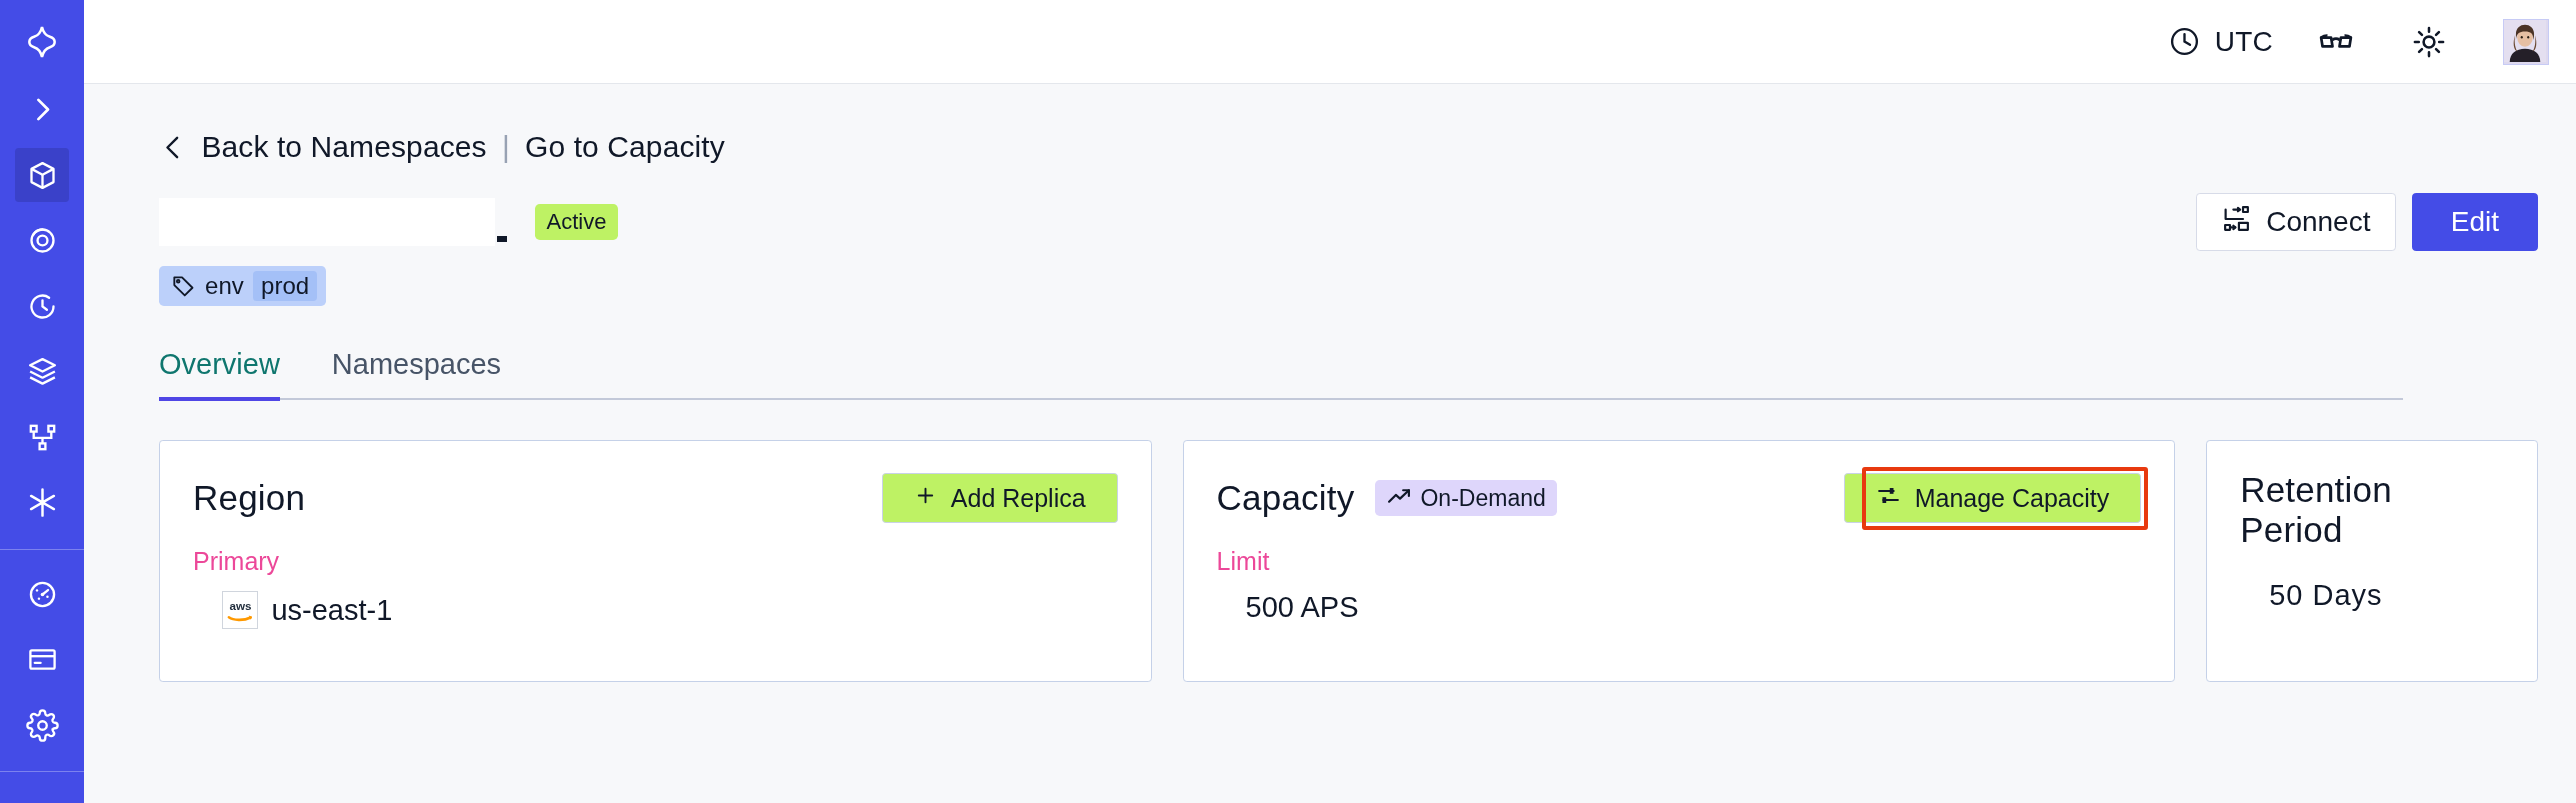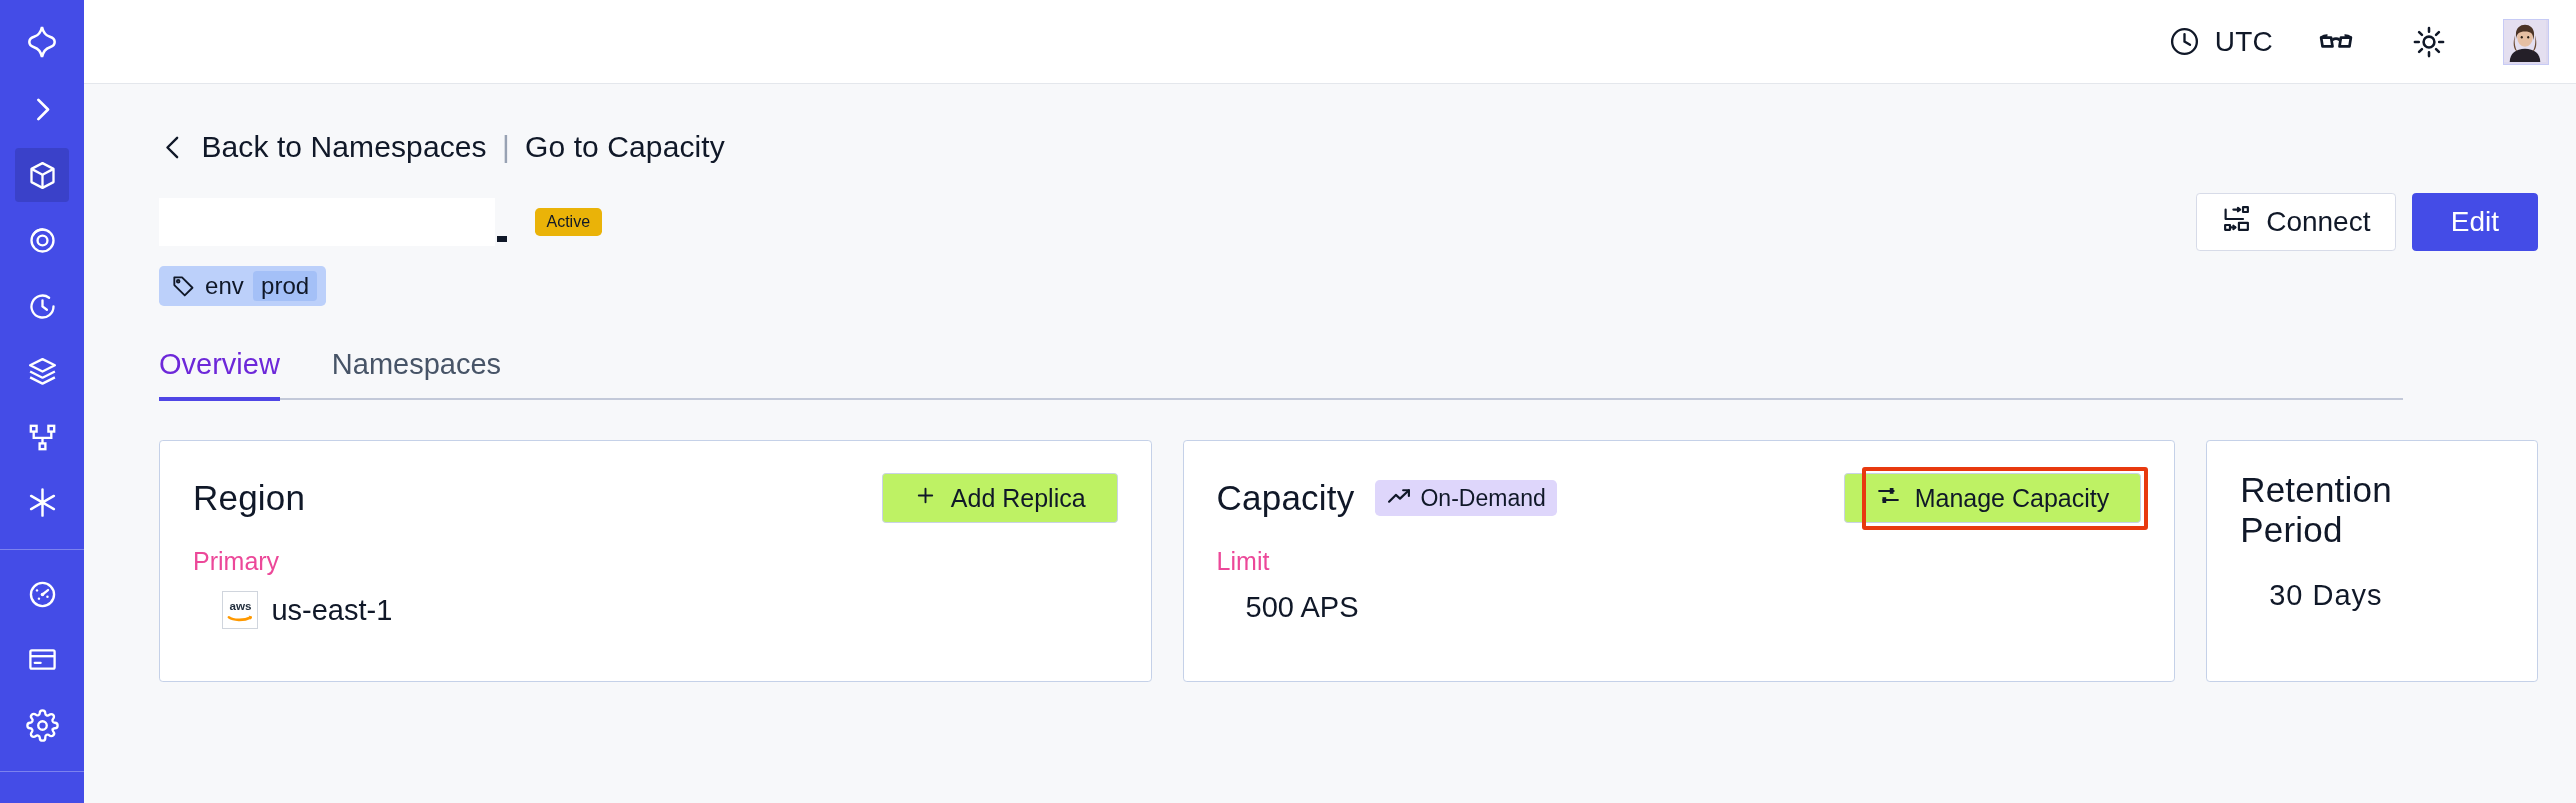--- a/index.html
+++ b/index.html
@@ -79,22 +79,22 @@
     width: 336px; height: 48px;
     background: #ffffff;
   }
   .ns-name::after {
     content: ""; position: absolute;
     right: -11.5px; bottom: 3.8px;
     width: 9.6px; height: 6.7px; background: #101828;
   }
   .badge-active {
     margin-left: 40px;
-    background: #eab308; color: #101828;
-    font-size: 16px;
+    background: #bef264; color: #101828;
+    font-size: 22px;
     padding: 4.8px 11.5px;
     border-radius: 4.8px;
   }
   .title-actions { margin-left: auto; display: flex; align-items: center; gap: 15.3px; }
   .btn {
     display: inline-flex; align-items: center; justify-content: center; gap: 15.3px;
     font-size: 28px; cursor: pointer;
     border-radius: 3.8px;
   }
   .btn-connect {
@@ -123,21 +123,21 @@
     border-bottom: 2.9px solid #c3c9d9;
     position: relative;
     width: 2244px;
   }
   .tab {
     font-size: 29px; color: #475467;
     padding: 0 0 17.3px 0;
     margin-right: 52px;
     cursor: pointer; position: relative;
   }
-  .tab.active { color: #6d28d9; }
+  .tab.active { color: #0f766e; }
   .tab.active::after {
     content: ""; position: absolute;
     left: 0; right: 0; bottom: -2.9px; height: 3.8px;
     background: #4f46e5;
   }
 
   .cards { margin-top: 40px; display: flex; gap: 31px; }
   .card {
     background: #ffffff;
     border: 1px solid #c5d1e8;
@@ -418,21 +418,21 @@
             </button>
           </div>
           <div class="card-sub">Limit</div>
           <div class="card-val">500 APS</div>
         </div>
 
         <div class="card retention">
           <div class="card-head">
             <span class="card-title">Retention Period</span>
           </div>
-          <div class="card-val">30  Days</div>
+          <div class="card-val">50  Days</div>
         </div>
 
       </div>
     </section>
   </div>
 
   <div class="highlight-box" style="left: 1862px; top: 467px; width: 286px; height: 63px;"></div>
 
 </div>
 

